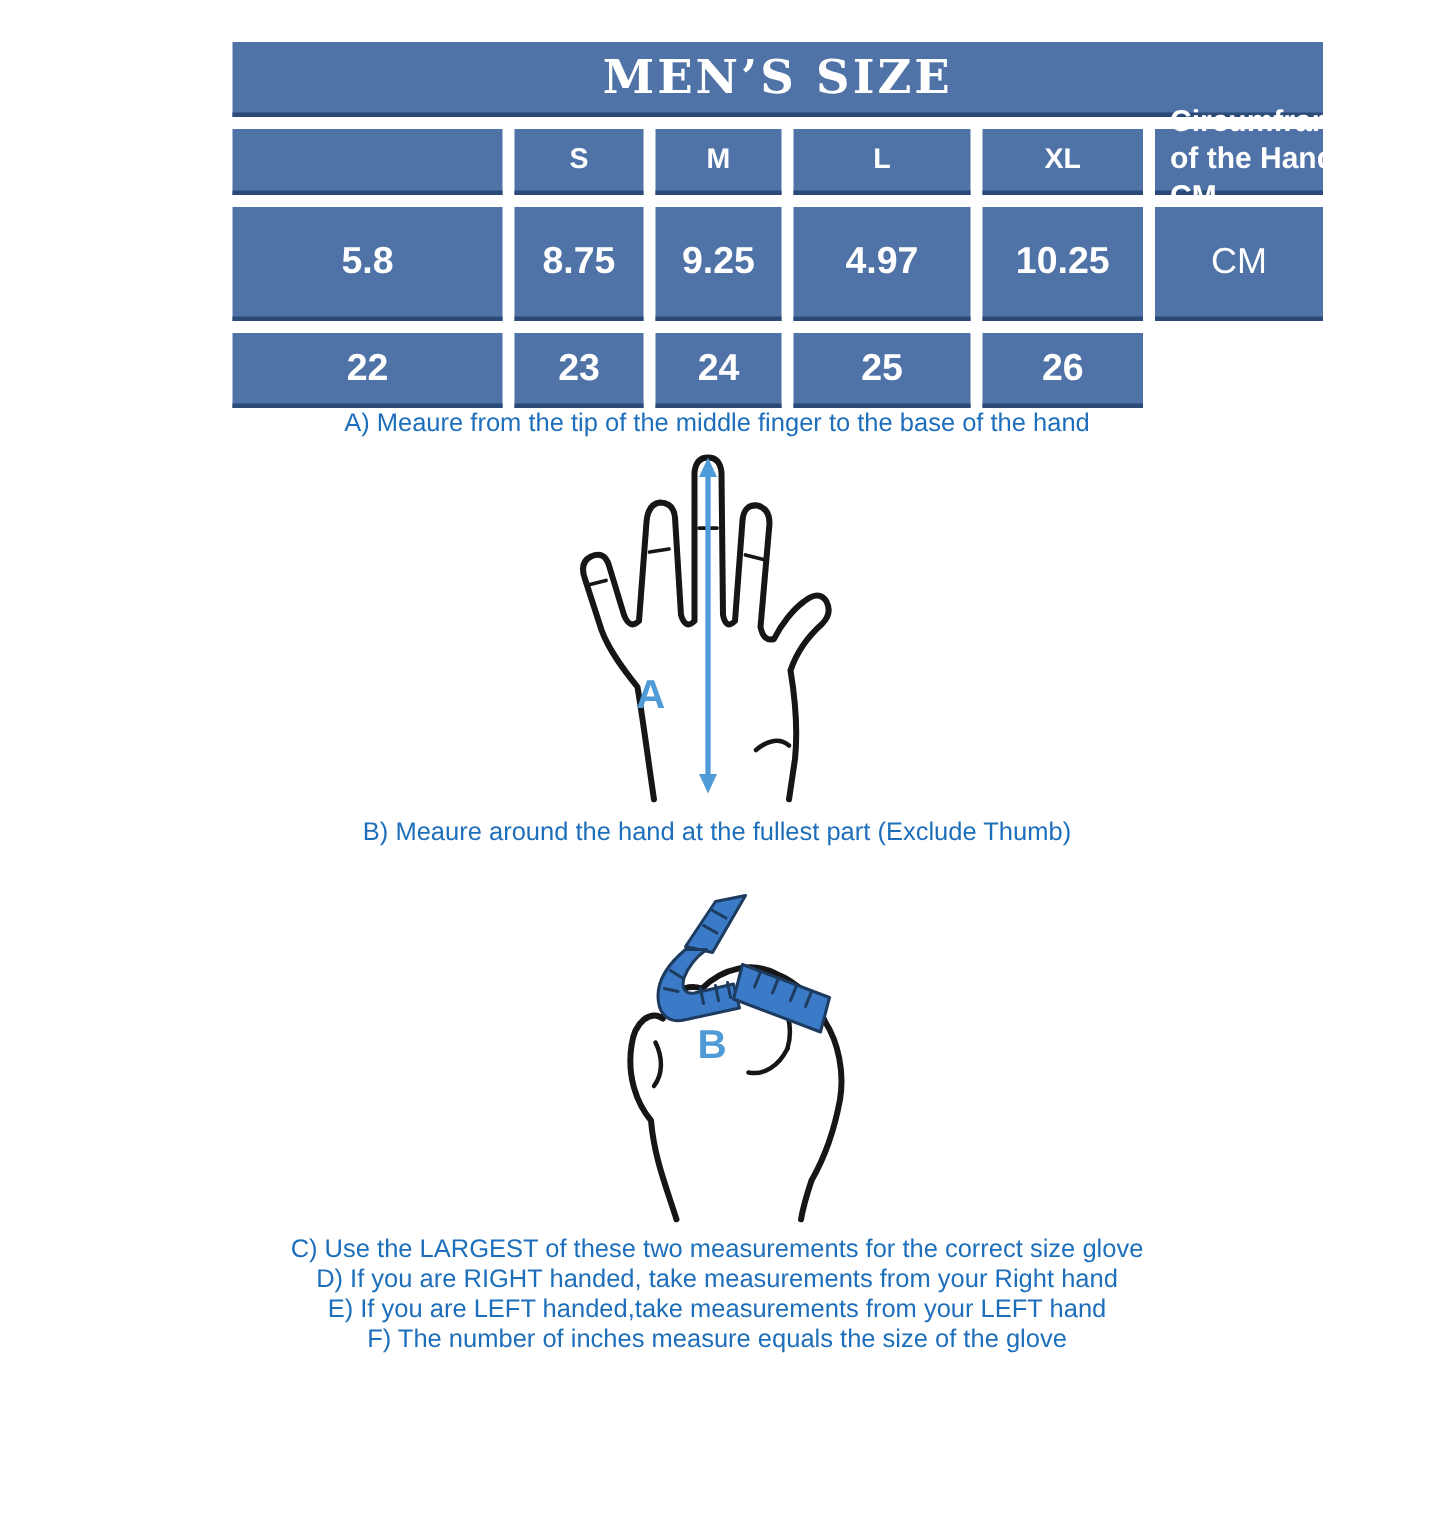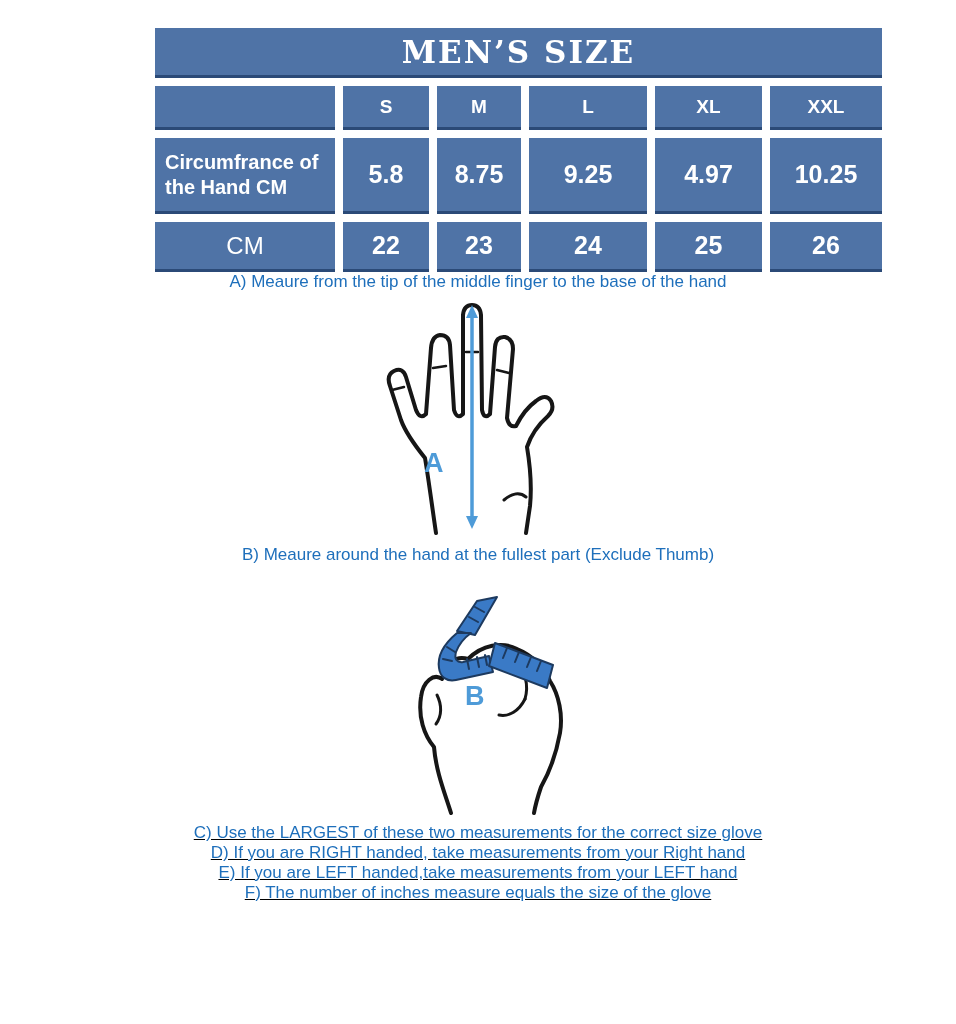--- a/index.html
+++ b/index.html
@@ -38,21 +38,21 @@
 
   
   .instr{
     color:var(--text-blue);
     font-size:17px;
     text-align:center;
     line-height:20px;
   }
   .line-a{}
   .line-b{margin-top:10px;text-align:center;}
-  .bottom-notes{margin-top:8px;text-decoration:underline;}
+  .bottom-notes{margin-top:8px;}
 
   
   .figure{display:flex;justify-content:center;}
   .fig-hand{margin-top:8px;}
   .fig-fist{margin-top:10px;}
   .hand-outline{fill:#ffffff;stroke:var(--outline);stroke-width:4;stroke-linecap:round;stroke-linejoin:round;}
   .crease{fill:none;stroke:var(--outline);stroke-width:3;stroke-linecap:round;}
   .dash{stroke:var(--outline);stroke-width:2.5;stroke-linecap:round;}
   .arrow-line{stroke:var(--diagram-blue);stroke-width:3.5;}
   .arrow-head{fill:var(--diagram-blue);}
@@ -66,21 +66,20 @@
 <div class="page">
 
   <div class="size-table">
     <div class="t-title">MEN’S SIZE</div>
 
     <div class="cell"></div>
     <div class="cell size-cell">S</div>
     <div class="cell size-cell">M</div>
     <div class="cell size-cell">L</div>
     <div class="cell size-cell">XL</div>
-    <div class="cell size-cell">XXL</div>
 
     <div class="cell label-cell">Circumfrance of the Hand CM</div>
     <div class="cell value-cell">5.8</div>
     <div class="cell value-cell">8.75</div>
     <div class="cell value-cell">9.25</div>
     <div class="cell value-cell">4.97</div>
     <div class="cell value-cell">10.25</div>
 
     <div class="cell cm-cell">CM</div>
     <div class="cell value-cell">22</div>

